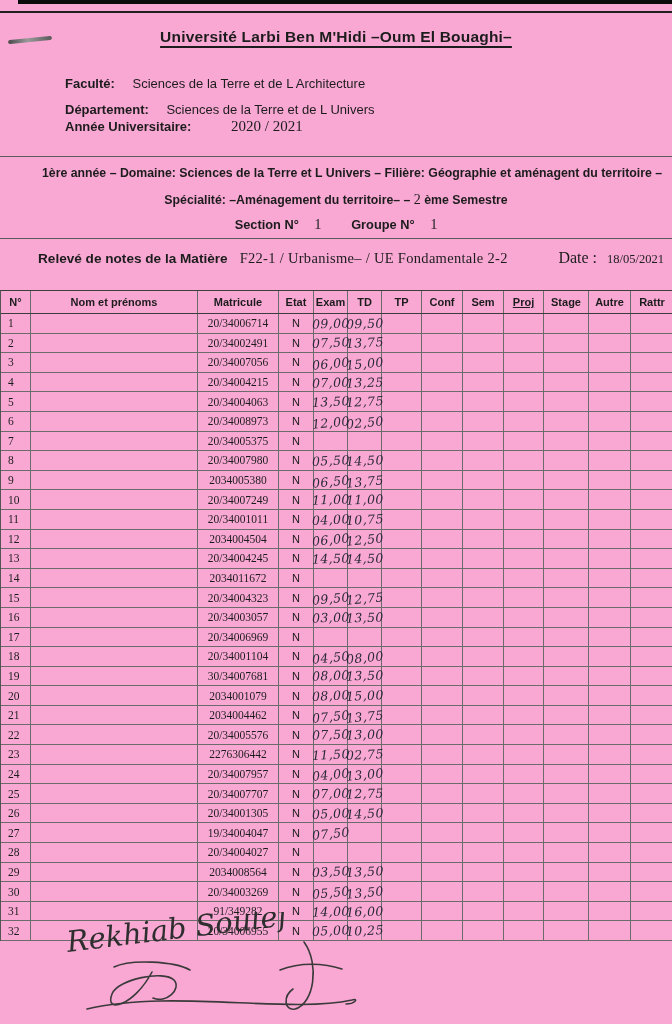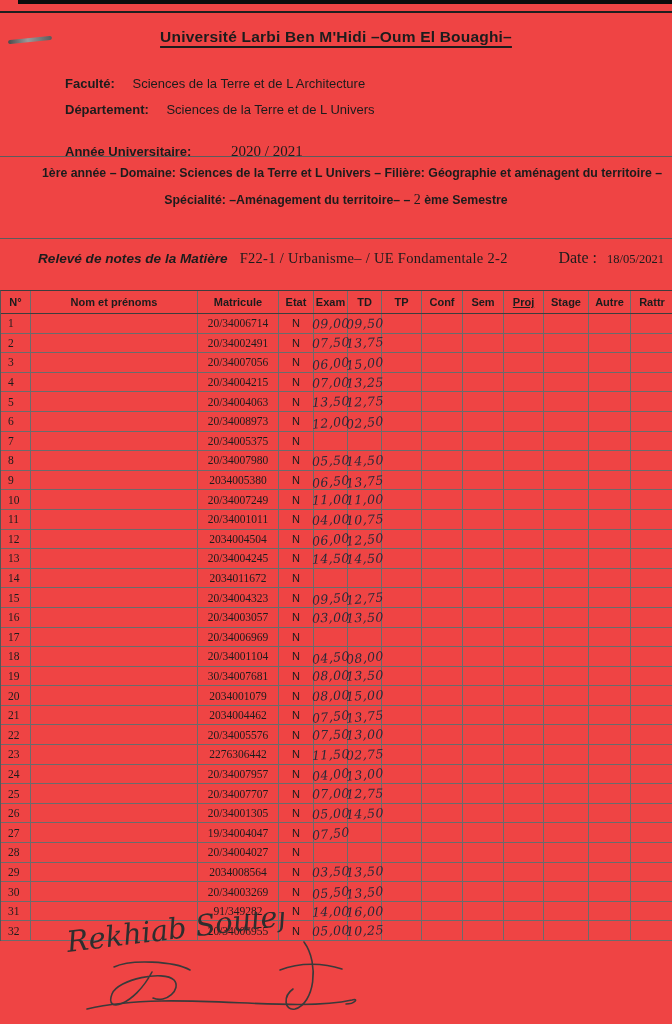--- a/index.html
+++ b/index.html
@@ -1,18 +1,18 @@
 <!DOCTYPE html>
 <html><head>
 <meta charset="utf-8">
 <style>
   html,body{margin:0;padding:0;background:#d9d9d9;}
   .page{
     position:relative; width:672px; height:1024px; margin:0 auto;
-    background:#ef4444; overflow:hidden;
+    background:#f9a8d4; overflow:hidden;
     font-family:"Liberation Sans", sans-serif; color:#1c1c1c;
   }
   
   .scan-band{position:absolute; top:0; left:18px; right:0; height:4px; background:#0c0c0c;}
   .scan-line{position:absolute; top:11px; left:0; right:0; height:2px; background:#1f1f1f;}
   .staple{position:absolute; top:38px; left:8px; width:44px; height:4px; border-radius:2px;
     background:linear-gradient(90deg,#4a4a4a,#9a9a9a 45%,#5a5a5a); transform:rotate(-6deg);}
   
   .uni-title{position:absolute; top:28px; left:0; width:100%; text-align:center;
     font-size:15.5px; font-weight:bold; letter-spacing:.2px;
@@ -27,21 +27,21 @@
   .prog2{position:absolute; top:192px; left:0; width:100%; text-align:center;
     font-size:12.3px; font-weight:bold;}
   .prog2 .num{font-family:"Liberation Serif", serif; font-weight:normal; font-size:14px;}
   .section-row{position:absolute; top:216px; left:0; width:100%; text-align:center;
     font-size:12.8px; font-weight:bold;}
   .section-row .num{font-family:"Liberation Serif", serif; font-weight:normal; font-size:14.5px;
     display:inline-block; margin:0 26px 0 12px;}
   .section-row .num:last-child{margin-right:0;}
   .releve-row{position:absolute; top:249px; left:38px; right:8px; display:flex;
     align-items:baseline; white-space:nowrap;}
-  .releve-label{font-weight:bold; font-size:13.6px;font-style:italic;}
+  .releve-label{font-weight:bold; font-size:13.6px;}
   .releve-value{font-family:"Liberation Serif", serif; font-size:14.5px; margin-left:12px; letter-spacing:.3px;}
   .date-group{margin-left:auto; font-family:"Liberation Serif", serif;}
   .date-label{font-size:16px;}
   .date-value{font-size:12.5px; margin-left:6px;}
   
   .gtable{position:absolute; top:290px; left:0; width:672px; border-top:1.5px solid #3d3d3d; border-left:1px solid #555;}
   .thead{display:flex; height:22px; border-bottom:1.3px solid #3d3d3d; align-items:center;}
   .trow{display:flex; height:18.6px; border-bottom:1px solid #6b6b6b; align-items:center;}
   .cell{box-sizing:border-box; height:100%; border-right:1px solid #6b6b6b;
     display:flex; align-items:center; justify-content:center; overflow:visible;
@@ -72,32 +72,38 @@
   <div class="uni-title">Université Larbi Ben M'Hidi –Oum El Bouaghi–</div>
 
   <div class="info-row" style="top:102px;">
     <span class="lbl">Département:</span>
     <span class="val">Sciences de  la Terre et de L Univers</span>
   </div>
   <div class="info-row" style="top:76px;">
     <span class="lbl">Faculté:</span>
     <span class="val">Sciences de la Terre et de L Architecture</span>
   </div>
-  <div class="info-row" style="top:143px;">
+  <div class="info-row" style="top:118px;">
     <span class="lbl">Année Universitaire:</span>
     <span class="val val-serif" style="margin-left:36px;">2020 /  2021</span>
   </div>
 
   <div class="rule" style="top:156px;"></div>
 
   <div class="prog1">1ère année – Domaine: Sciences de la Terre et L Univers – Filière: Géographie et aménagent du territoire –</div>
   <div class="prog2">
     <span>Spécialité: –Aménagement du territoire– –</span>
     <span class="num">2</span>
     <span>ème Semestre</span>
+  </div>
+  <div class="section-row">
+    <span>Section N°</span>
+    <span class="num">1</span>
+    <span>Groupe N°</span>
+    <span class="num">1</span>
   </div>
 
   <div class="rule" style="top:238px;"></div>
 
   <div class="releve-row">
     <span class="releve-label">Relevé de notes de la Matière</span>
     <span class="releve-value">F22-1  /  Urbanisme–  /  UE Fondamentale 2-2</span>
     <span class="date-group">
       <span class="date-label">Date :</span>
       <span class="date-value">18/05/2021</span>

